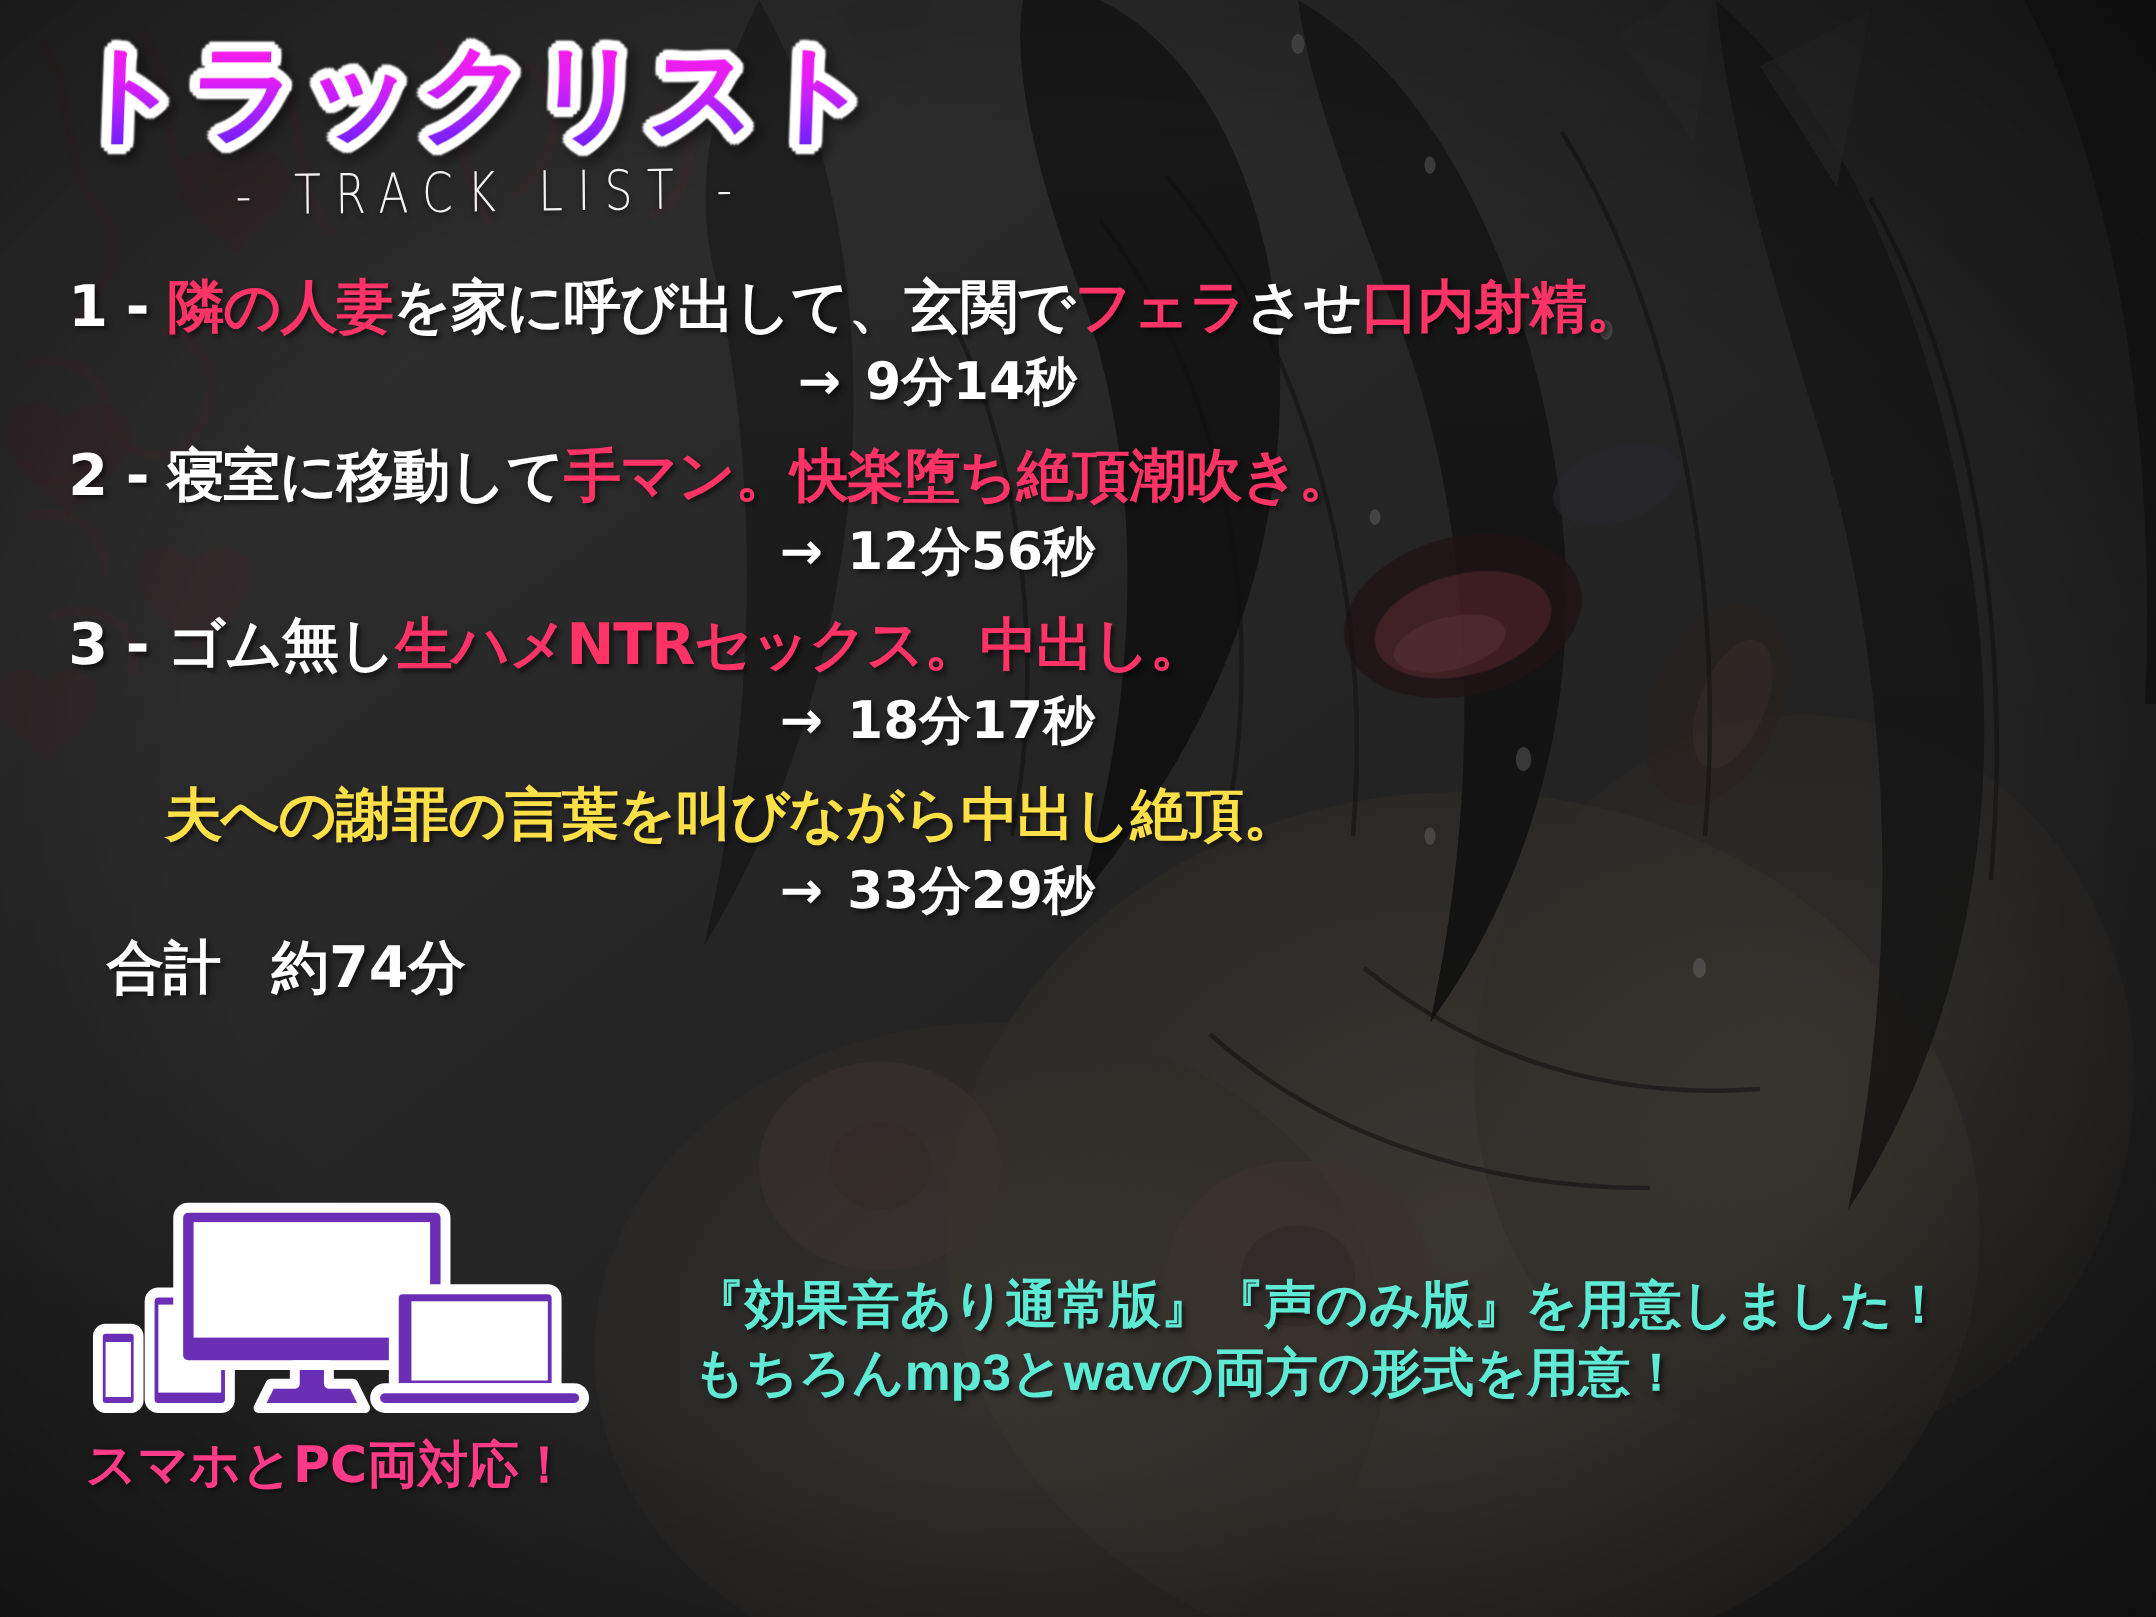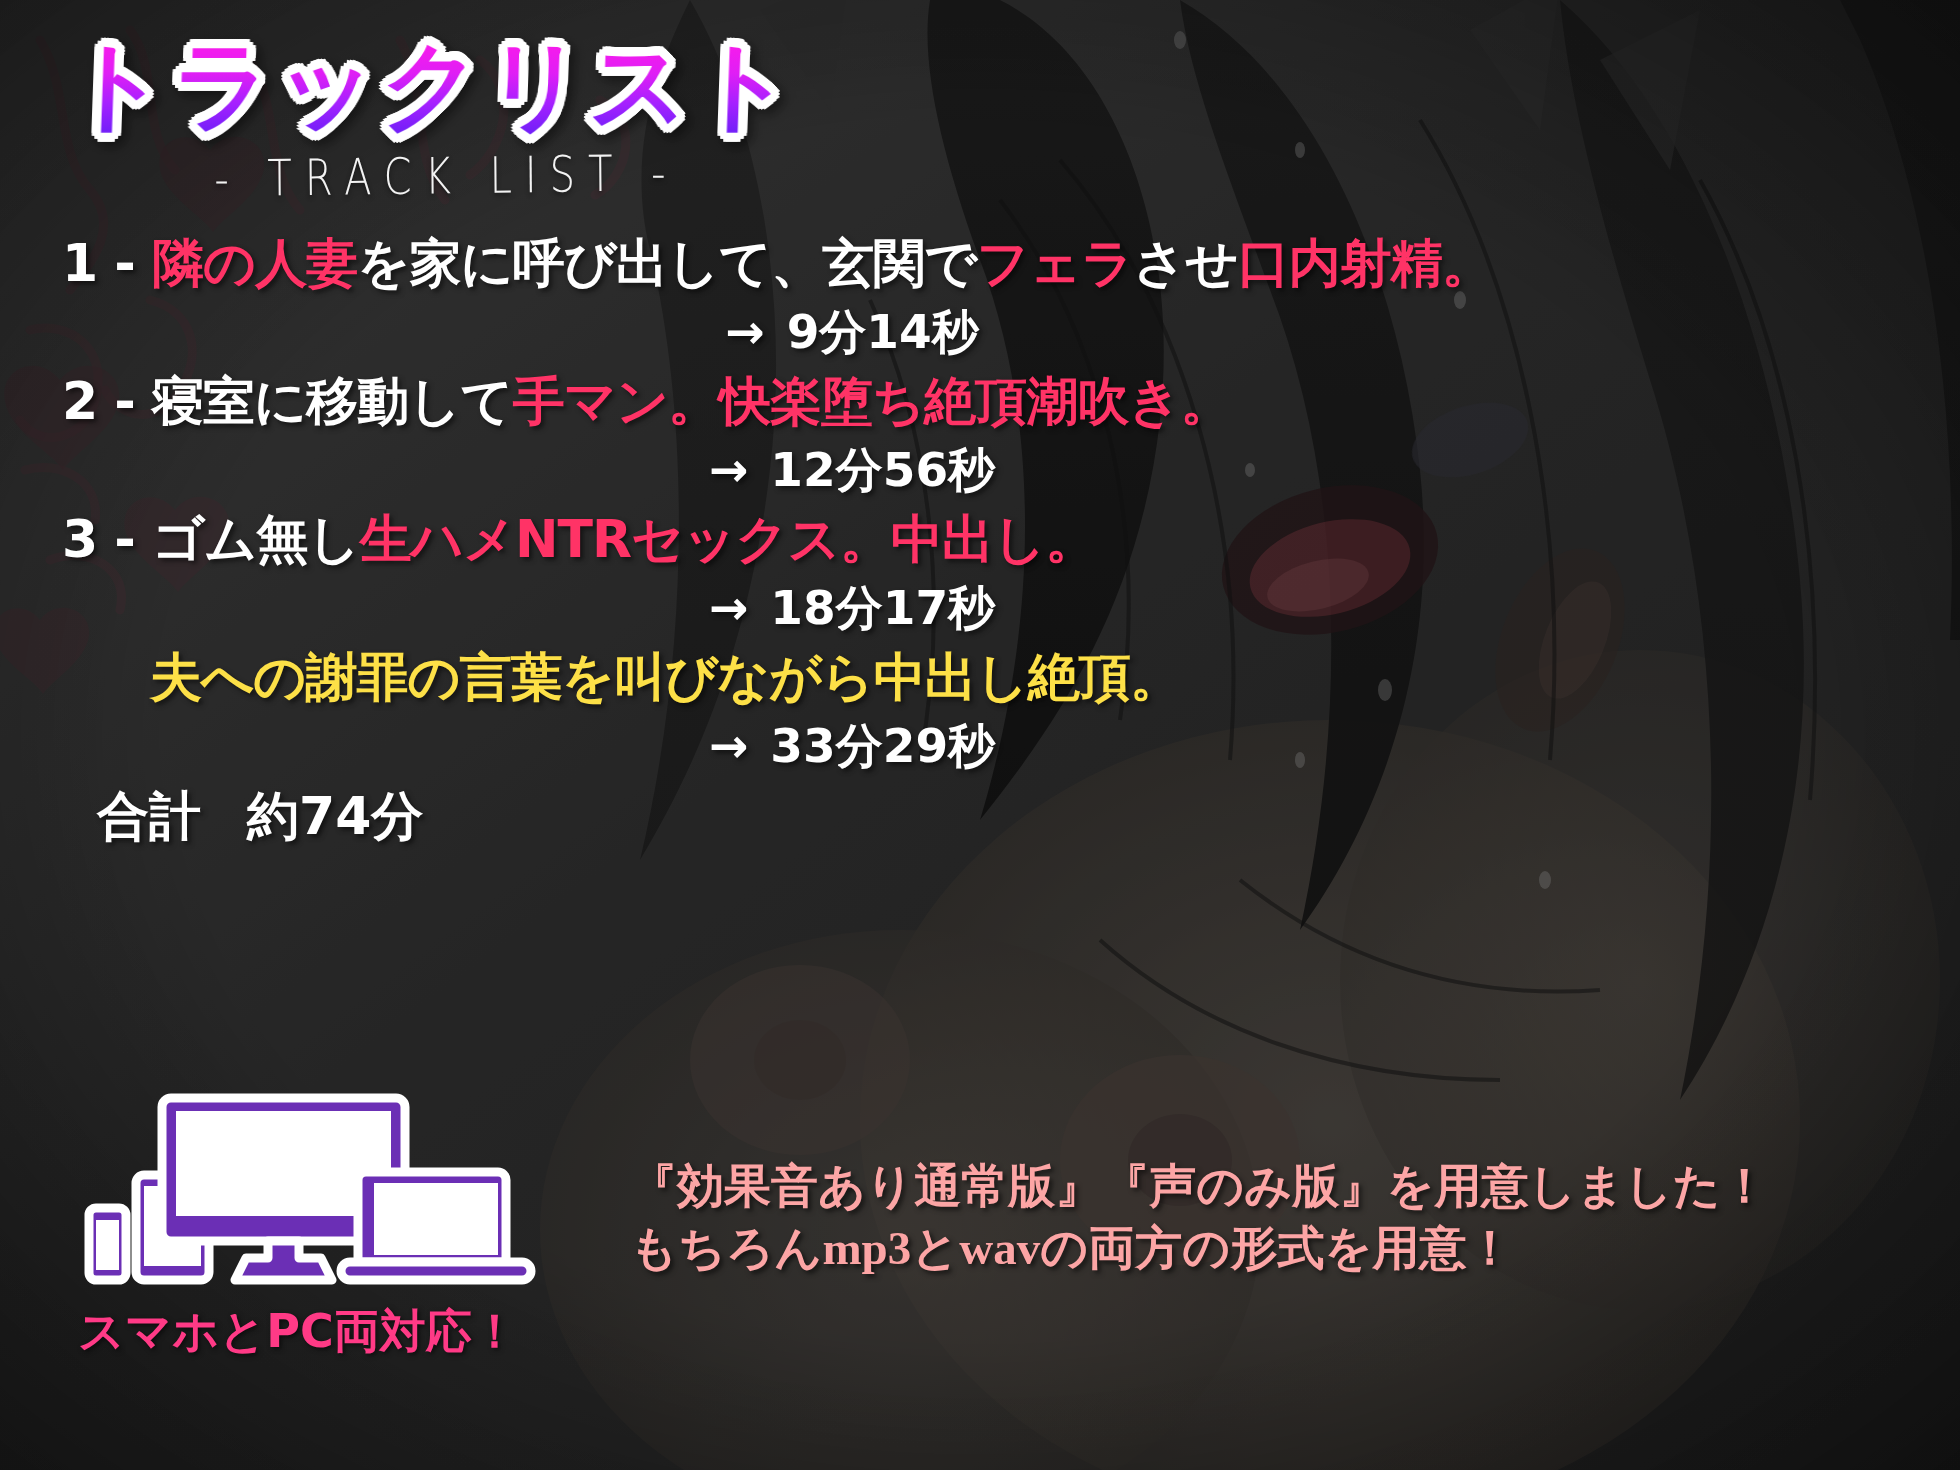--- a/index.html
+++ b/index.html
@@ -56,20 +56,21 @@
   .tracks { position:absolute; left:62px; top:228px; width:1480px; }
   .track-line {
     font-family:"DejaVu Sans", sans-serif;
     font-weight:bold;
     font-size:52px;
     line-height:70px;
     color:#ffffff;
     white-space:nowrap;
     text-shadow:3px 3px 5px rgba(0,0,0,.55);
     letter-spacing:-1px;
+    margin-top:16px;
   }
   .track-line .hl { color:#ff3366; }
   .track-line.cont { padding-left:88px; color:#fde047; }
   .dur {
     font-family:"DejaVu Sans", sans-serif;
     font-weight:bold;
     font-size:47px;
     line-height:68px;
     color:#ffffff;
     padding-left:100px;
@@ -98,25 +99,25 @@
     font-family:"DejaVu Sans", sans-serif;
     font-weight:bold;
     font-size:46px;
     color:#ff3a86;
     letter-spacing:0px;
     text-shadow:2px 2px 5px rgba(0,0,0,.6);
     white-space:nowrap;
   }
   .bottom-note {
     position:absolute; left:630px; top:1155px;
-    font-family:Liberation Serif, serif;
+    font-family:Liberation Sans, sans-serif;
     font-weight:bold;
     font-size:47px;
     line-height:62px;
-    color:#fca5a5;
+    color:#5eead4;
     text-shadow:3px 3px 5px rgba(0,0,0,.6);
     white-space:nowrap;
   }
 </style>
 </head>
 <body>
 
 <div id="bg">
   <svg viewBox="0 0 1960 1470" preserveAspectRatio="none" aria-hidden="true">
     <defs>

